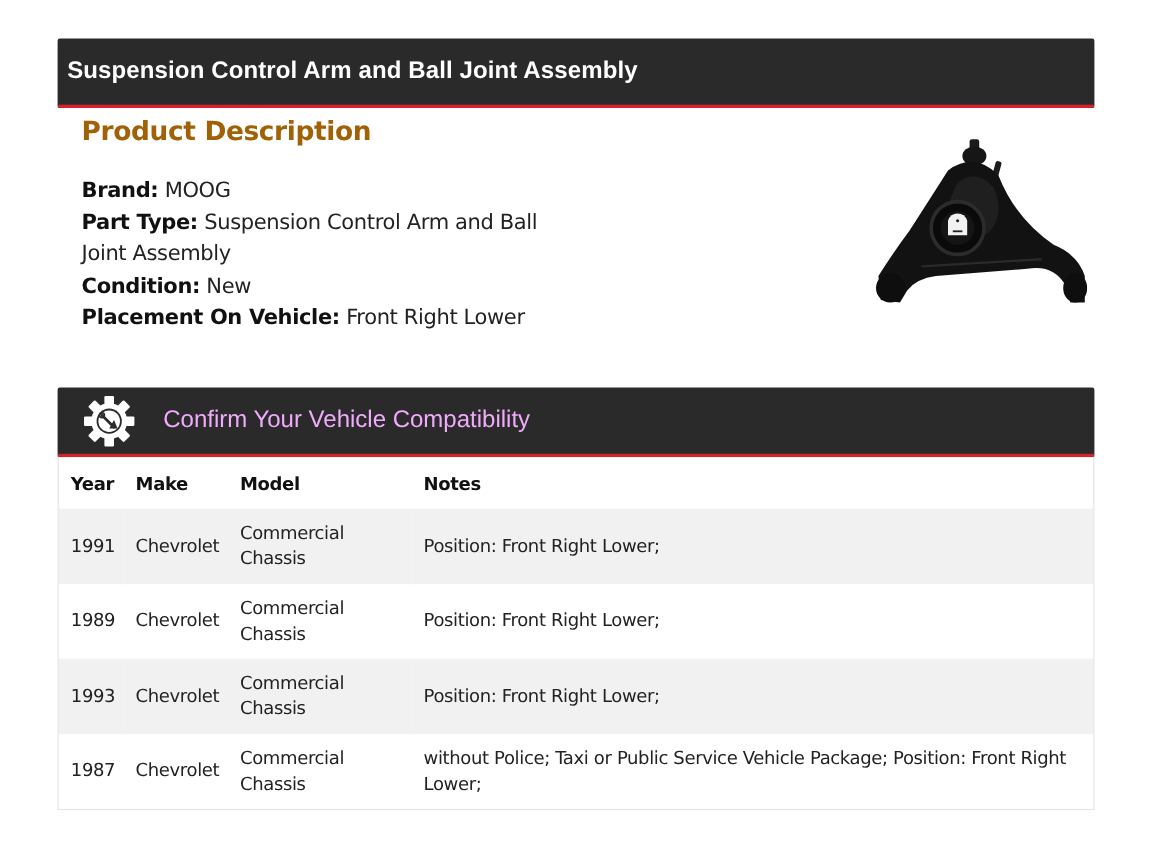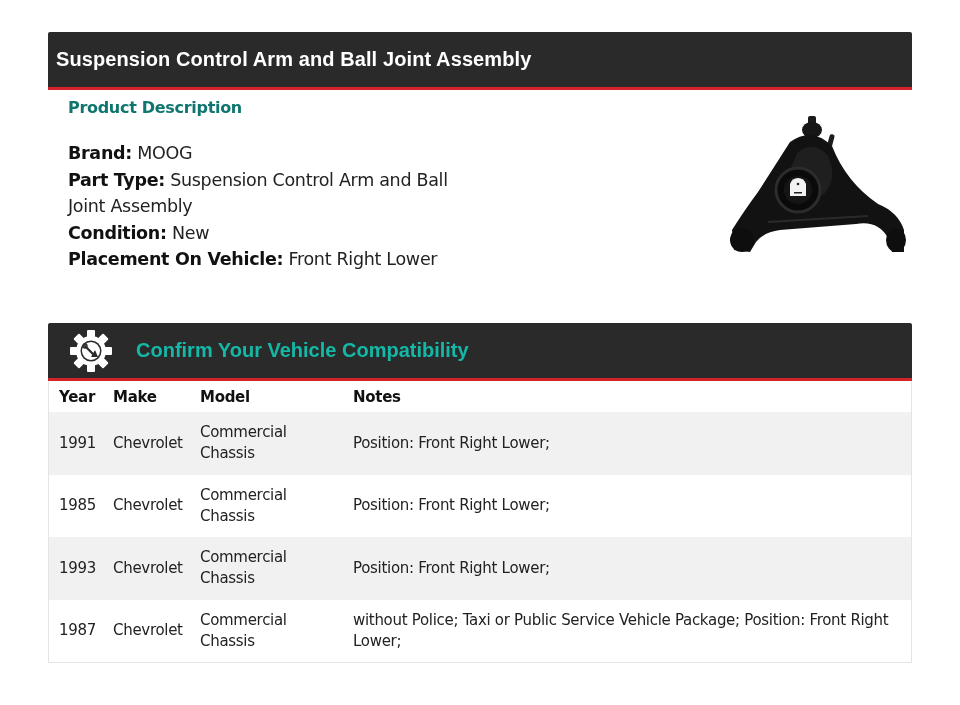--- a/index.html
+++ b/index.html
@@ -15,45 +15,45 @@
     .title-bar h1 {
       font-family: "Liberation Sans", sans-serif; font-weight: bold;
       font-size: 20px; color: #ffffff; letter-spacing: 0.1px;
     }
 
     .desc {
       position: absolute; left: 68px; top: 96px; width: 620px;
     }
     .desc h2 {
       font-family: "DejaVu Sans", sans-serif; font-weight: bold;
-      font-size: 16px; color: #0f766e; margin-top: 2px; letter-spacing: -0.3px;
+      font-size: 22px; color: #a16207; margin-top: 2px; letter-spacing: -0.3px;
     }
     .specs { margin-top: 23px; width: 390px; font-size: 17.5px; line-height: 26.5px; color: #222; letter-spacing: -0.3px; }
     .specs .row b { font-weight: bold; color: #111; }
 
     .product-img { position: absolute; left: 728px; top: 112px; width: 178px; height: 148px; }
 
     .compat-bar {
       position: absolute; left: 48px; top: 323px; width: 864px; height: 58px;
       background: #2b2a2a; border-bottom: 3px solid #d3222a;
       display: flex; align-items: center;
       border-radius: 2px 2px 0 0;
     }
     .gear { width: 44px; height: 44px; margin-left: 21px; }
     .compat-bar h2 {
-      font-family: "Liberation Sans", sans-serif; font-weight: bold;
-      font-size: 20px; color: #14b8a6; margin-left: 23px;
+      font-family: "Liberation Sans", sans-serif; font-weight: normal;
+      font-size: 20px; color: #f0abfc; margin-left: 23px;
     }
 
     .table-wrap {
       position: absolute; left: 48px; top: 381px; width: 864px;
       border-left: 1px solid #e4e4e4; border-right: 1px solid #e4e4e4; border-bottom: 1px solid #e4e4e4;
     }
     table { width: 100%; border-collapse: collapse; font-size: 15px; color: #222; letter-spacing: -0.3px; }
-    th { text-align: left; font-weight: bold; color: #111; height: 31px; padding: 0 0 0 10px; vertical-align: middle; }
+    th { text-align: left; font-weight: bold; color: #111; height: 43px; padding: 0 0 0 10px; vertical-align: middle; }
     td { height: 62.5px; padding: 0 0 0 10px; vertical-align: middle; line-height: 21px; }
     tbody tr:nth-child(odd) { background: #f1f1f1; }
     tbody tr:nth-child(even) { background: #ffffff; }
     .c-year { width: 54px; }
     .c-make { width: 87px; }
     .c-model { width: 153px; }
   </style>
 </head>
 <body>
 
@@ -141,21 +141,21 @@
     <tbody>
       <tr>
         <td>1991</td>
         <td>Chevrolet</td>
         <td>
             <div style="width:96px">Commercial Chassis</div>
           </td>
         <td>Position: Front Right Lower;</td>
       </tr>
       <tr>
-        <td>1985</td>
+        <td>1989</td>
         <td>Chevrolet</td>
         <td>
             <div style="width:96px">Commercial Chassis</div>
           </td>
         <td>Position: Front Right Lower;</td>
       </tr>
       <tr>
         <td>1993</td>
         <td>Chevrolet</td>
         <td>

